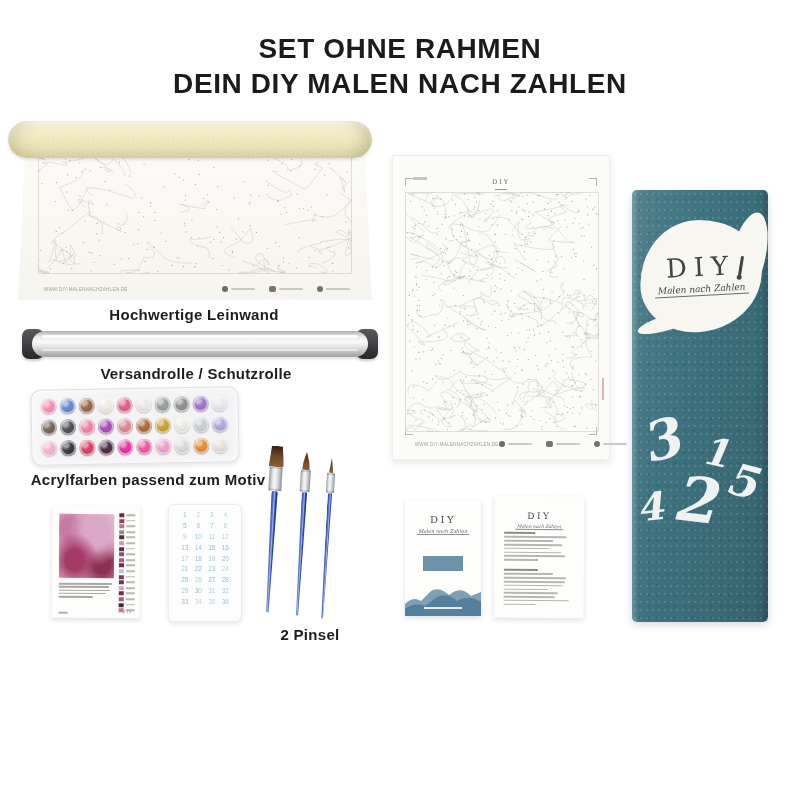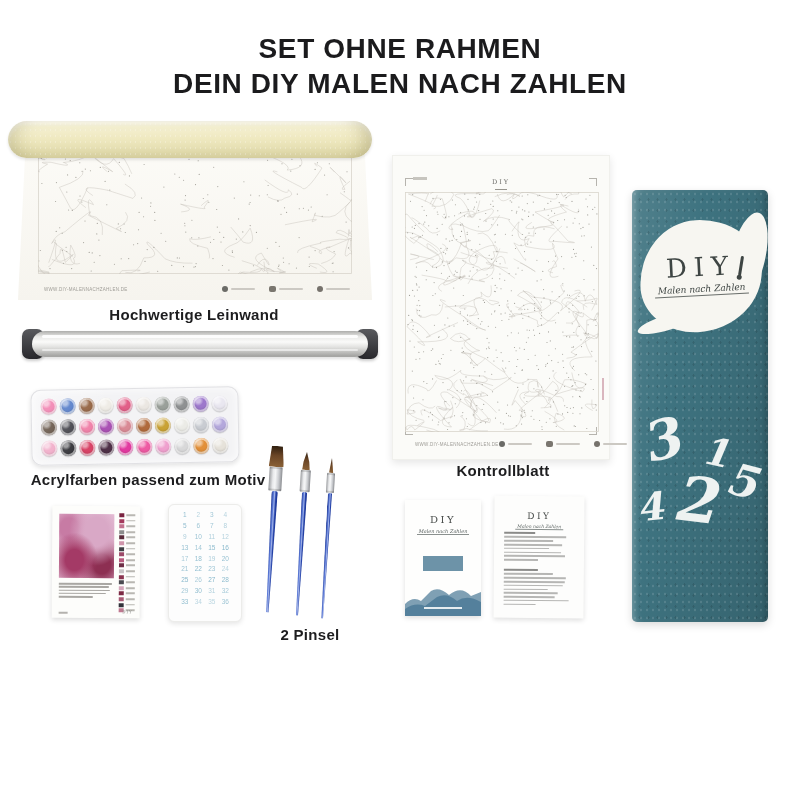--- a/index.html
+++ b/index.html
@@ -396,20 +396,21 @@
           </span>
         </span>
     </div>
   </div>
   <div class="canvas-roll"></div>
   <div class="cap cap-canvas">Hochwertige Leinwand</div>
 
   <div class="tube-cap tc-l"></div>
   <div class="tube-cap tc-r"></div>
   <div class="tube-body"></div>
+  <div class="cap cap-tube">Versandrolle / Schutzrolle</div>
 
   <div class="tray">
     <div id="pot-rows">
         <div class="pot-row">
           <div class="pot" style="background: radial-gradient(circle at 35% 30%, rgba(255, 255, 255, 0.5) 0px, rgba(255, 255, 255, 0.5) 14%, rgba(255, 255, 255, 0) 34%) rgb(238, 96, 155); box-shadow: rgba(255, 255, 255, 0.55) 0px 0px 0px 2px inset, rgba(0, 0, 0, 0.2) 0px -2px 3px inset, rgba(0, 0, 0, 0.15) 0px 1px 1px;"></div>
           <div class="pot" style="background: radial-gradient(circle at 35% 30%, rgba(255, 255, 255, 0.5) 0px, rgba(255, 255, 255, 0.5) 14%, rgba(255, 255, 255, 0) 34%) rgb(63, 108, 194); box-shadow: rgba(255, 255, 255, 0.55) 0px 0px 0px 2px inset, rgba(0, 0, 0, 0.2) 0px -2px 3px inset, rgba(0, 0, 0, 0.15) 0px 1px 1px;"></div>
           <div class="pot" style="background: radial-gradient(circle at 35% 30%, rgba(255, 255, 255, 0.5) 0px, rgba(255, 255, 255, 0.5) 14%, rgba(255, 255, 255, 0) 34%) rgb(143, 92, 57); box-shadow: rgba(255, 255, 255, 0.55) 0px 0px 0px 2px inset, rgba(0, 0, 0, 0.2) 0px -2px 3px inset, rgba(0, 0, 0, 0.15) 0px 1px 1px;"></div>
           <div class="pot" style="background: radial-gradient(circle at 35% 30%, rgba(255, 255, 255, 0.5) 0px, rgba(255, 255, 255, 0.5) 14%, rgba(255, 255, 255, 0) 34%) rgb(239, 236, 230); box-shadow: rgba(255, 255, 255, 0.55) 0px 0px 0px 2px inset, rgba(0, 0, 0, 0.2) 0px -2px 3px inset, rgba(0, 0, 0, 0.15) 0px 1px 1px;"></div>
           <div class="pot" style="background: radial-gradient(circle at 35% 30%, rgba(255, 255, 255, 0.5) 0px, rgba(255, 255, 255, 0.5) 14%, rgba(255, 255, 255, 0) 34%) rgb(226, 95, 136); box-shadow: rgba(255, 255, 255, 0.55) 0px 0px 0px 2px inset, rgba(0, 0, 0, 0.2) 0px -2px 3px inset, rgba(0, 0, 0, 0.15) 0px 1px 1px;"></div>
           <div class="pot" style="background: radial-gradient(circle at 35% 30%, rgba(255, 255, 255, 0.5) 0px, rgba(255, 255, 255, 0.5) 14%, rgba(255, 255, 255, 0) 34%) rgb(235, 231, 226); box-shadow: rgba(255, 255, 255, 0.55) 0px 0px 0px 2px inset, rgba(0, 0, 0, 0.2) 0px -2px 3px inset, rgba(0, 0, 0, 0.15) 0px 1px 1px;"></div>
@@ -1063,21 +1064,20 @@
             <span class="soc-ic instagram"></span>
             <span class="soc-bar"></span>
           </span>
           <span class="soc">
             <span class="soc-ic pinterest"></span>
             <span class="soc-bar"></span>
           </span>
         </span>
     </div>
   </div>
-  <div class="cap cap-kb">Kontrollblatt</div>
 
   <div class="leit-card">
     <div class="leit-img"></div>
     <div id="swatch-col">
         <span class="sw-row">
           <span class="sw-sq" style="background: rgb(122, 35, 64);"></span>
           <span class="sw-bar"></span>
         </span>
         <span class="sw-row">
           <span class="sw-sq" style="background: rgb(164, 58, 92);"></span>

